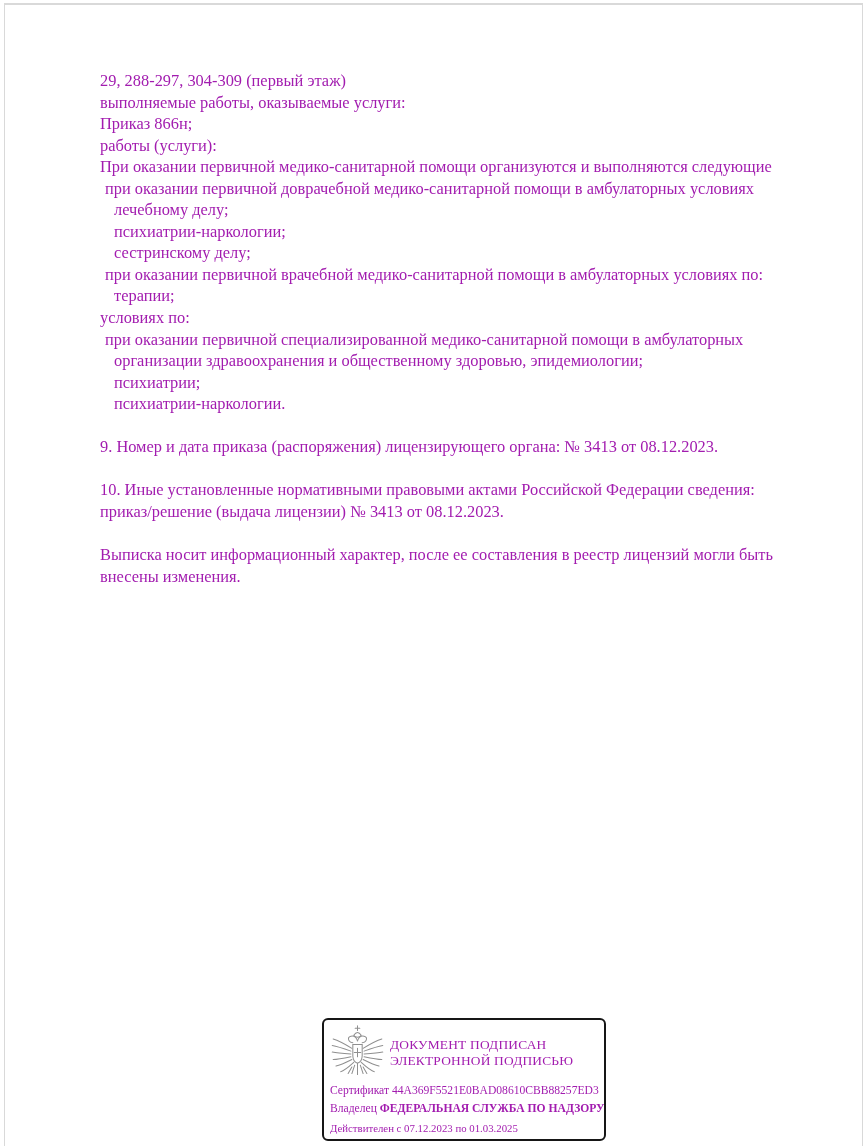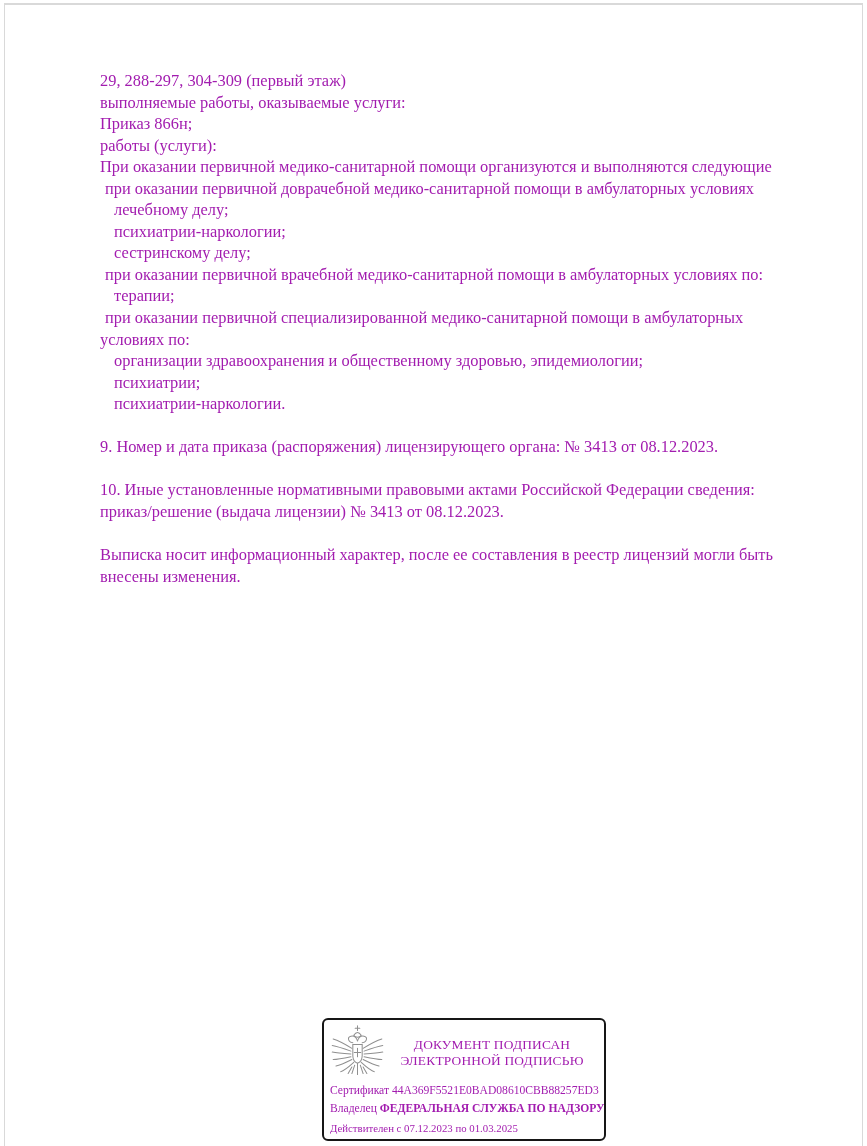--- a/index.html
+++ b/index.html
@@ -42,21 +42,21 @@
     border: 2px solid #161616;
     border-radius: 6px;
     background: #ffffff;
     padding: 4px 6px 0 6px;
     overflow: hidden;
   }
   .stamp-header { display: flex; align-items: center; height: 58px; }
   .stamp-emblem { flex: 0 0 60px; height: 58px; display: flex; align-items: center; }
   .stamp-title {
     flex: 1 1 auto;
-    text-align: center;
+    text-align: left;
     font-size: 13.4px;
     line-height: 16.5px;
     letter-spacing: 0.2px;
     padding-right: 4px;
   }
   .stamp-line { font-size: 11.6px; line-height: 18.3px; white-space: nowrap; }
   .stamp-line .bold { font-weight: 700; }
   .stamp-validity { font-size: 10.8px; }
 </style>
 </head>
@@ -70,22 +70,22 @@
       <div class="doc-line">выполняемые работы, оказываемые услуги:</div>
       <div class="doc-line">Приказ 866н;</div>
       <div class="doc-line">работы (услуги):</div>
       <div class="doc-line">При оказании первичной медико-санитарной помощи организуются и выполняются следующие</div>
       <div class="doc-line i1">при оказании первичной доврачебной медико-санитарной помощи в амбулаторных условиях</div>
       <div class="doc-line i2">лечебному делу;</div>
       <div class="doc-line i2">психиатрии-наркологии;</div>
       <div class="doc-line i2">сестринскому делу;</div>
       <div class="doc-line i1">при оказании первичной врачебной медико-санитарной помощи в амбулаторных условиях по:</div>
       <div class="doc-line i2">терапии;</div>
+      <div class="doc-line">условиях по:</div>
       <div class="doc-line i1">при оказании первичной специализированной медико-санитарной помощи в амбулаторных</div>
-      <div class="doc-line">условиях по:</div>
       <div class="doc-line i2">организации здравоохранения и общественному здоровью, эпидемиологии;</div>
       <div class="doc-line i2">психиатрии;</div>
       <div class="doc-line i2">психиатрии-наркологии.</div>
       <div class="doc-line">&nbsp;</div>
       <div class="doc-line">9. Номер и дата приказа (распоряжения) лицензирующего органа: № 3413 от 08.12.2023.</div>
       <div class="doc-line">&nbsp;</div>
       <div class="doc-line">10. Иные установленные нормативными правовыми актами Российской Федерации сведения:</div>
       <div class="doc-line">приказ/решение (выдача лицензии) № 3413 от 08.12.2023.</div>
       <div class="doc-line">&nbsp;</div>
       <div class="doc-line">Выписка носит информационный характер, после ее составления в реестр лицензий могли быть</div>

